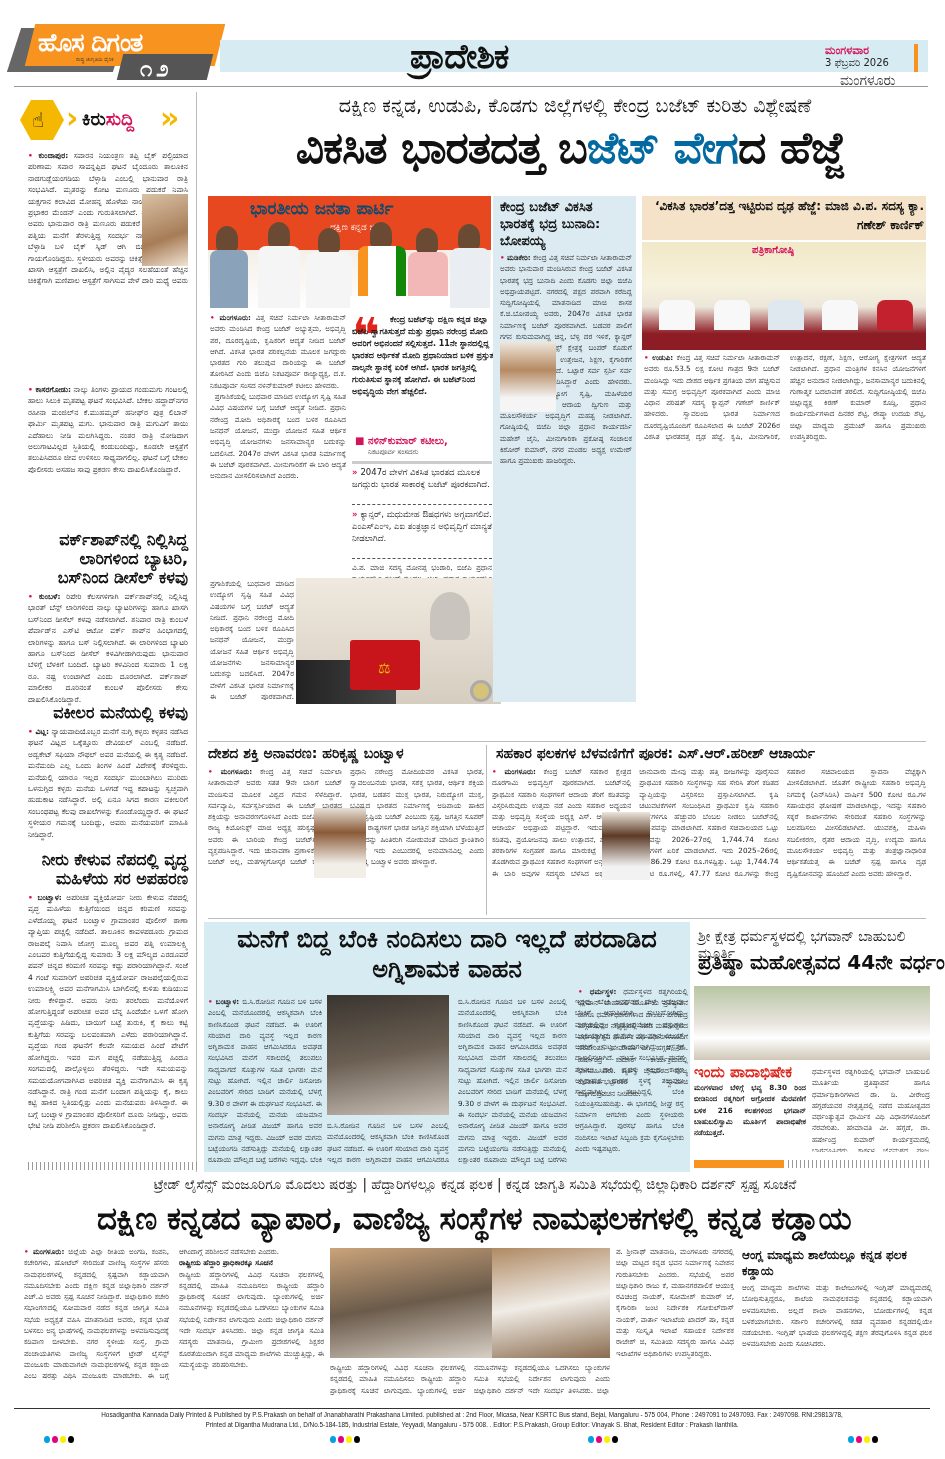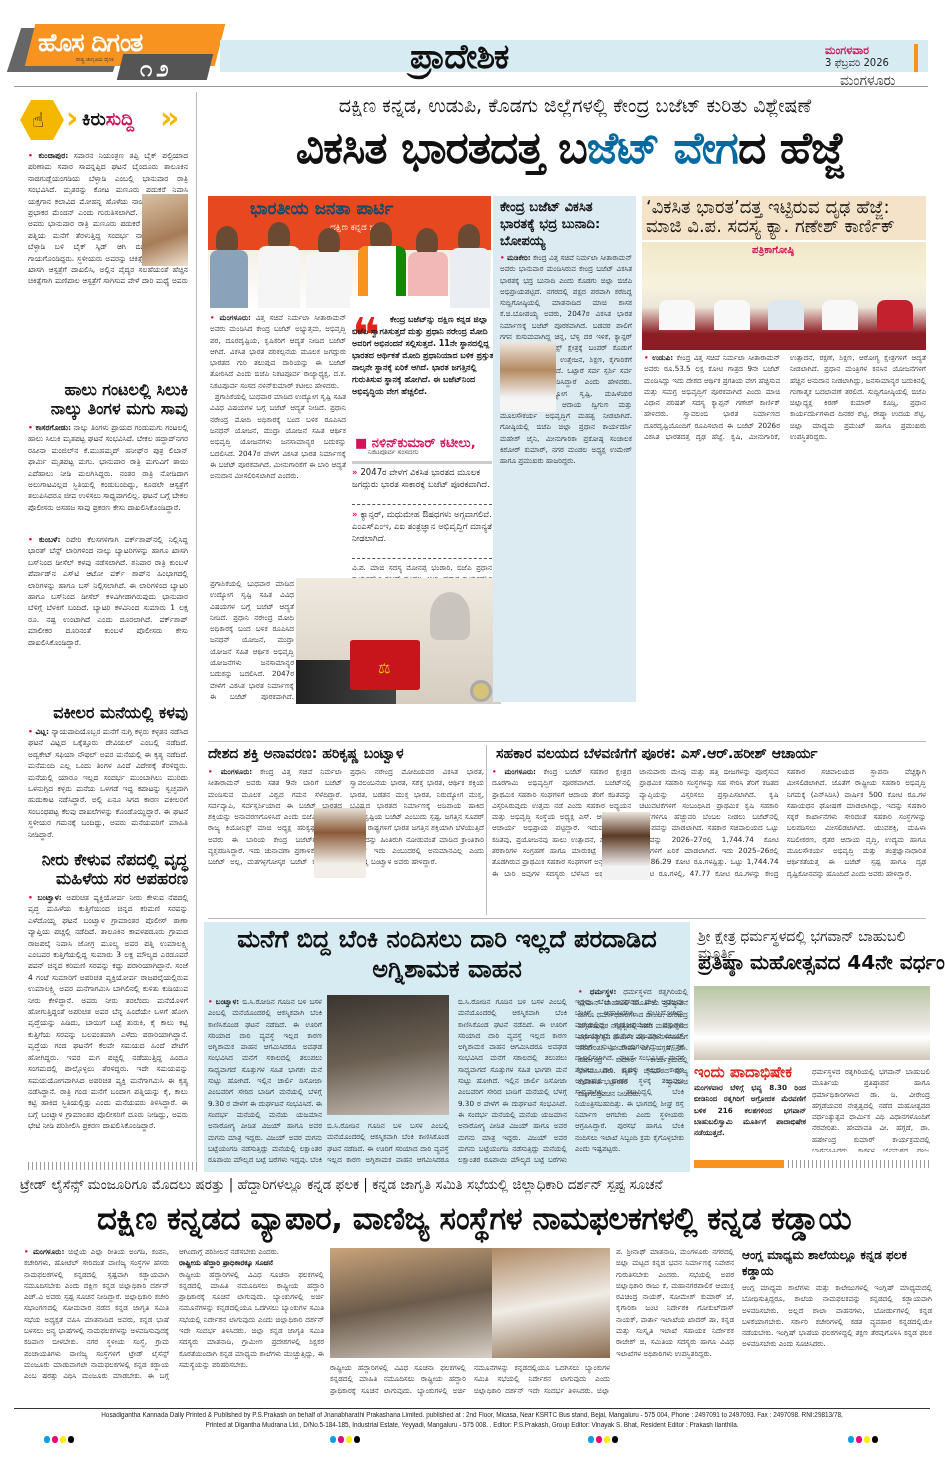--- a/index.html
+++ b/index.html
@@ -37,51 +37,51 @@
 .col{font-size:7.2px;line-height:11.3px;color:#222;text-align:justify}
 .sec-rule{background:#bbb;height:1px}
 #bjp-photo{left:208px;top:196px;width:283px;height:112px;background:linear-gradient(180deg,#e8481f 0,#e8481f 48%,#f5efe6 48%,#fff 100%)}
 #bjp-banner{left:250px;top:198px;font-size:17px;color:#0c4a6e;font-weight:bold}
 #bjp-sub{left:330px;top:222px;font-size:9px;color:#fff}
 .person{position:absolute;border-radius:50% 50% 6px 6px;background:#6b4a34}
 .shirt{position:absolute;background:#f5f5f5;border-radius:8px 8px 0 0}
 #quote-mark{left:352px;top:315px;font-size:48px;font-weight:bold;line-height:40px}
 #quote-mark .q1{color:#e0241b}
 #quote{left:352px;top:314px;width:142px;font-size:8px;line-height:12px;font-weight:bold;color:#222}
-#quote-by{left:355px;top:435px;font-size:13px;color:#d4145a;font-weight:bold}
+#quote-by{left:355px;top:435px;font-size:10px;color:#d4145a;font-weight:bold}
 #quote-role{left:368px;top:448px;font-size:7px;color:#333}
 .bullet{position:absolute;left:352px;width:142px;font-size:8.5px;line-height:12px;color:#222}
 .bullet::before{content:"» ";color:#d4145a;font-weight:bold}
 #budget-photo{left:296px;top:578px;width:205px;height:126px;background:linear-gradient(180deg,#efe9df,#d6cdc0)}
 #briefcase{left:350px;top:640px;width:70px;height:50px;background:#c8141b;border-radius:3px}
 
 #blue-col{left:493px;top:196px;width:143px;height:506px;background:#dcebf1}
 #blue-head{left:500px;top:198px;width:132px;font-size:13px;font-weight:bold;line-height:17px}
 
 #rhead-bg{left:642px;top:196px;width:284px;height:44px;background:#f4e3c8}
-#rhead{left:646px;top:197px;width:278px;text-align:left;font-size:18px;font-weight:normal;line-height:19px}
+#rhead{left:646px;top:197px;width:278px;text-align:right;font-size:12px;font-weight:bold;line-height:19px}
 #rphoto{left:642px;top:242px;width:284px;height:108px;background:linear-gradient(180deg,#f1e8c7 0,#f7f2dd 40%,#ece6da 60%,#8e1c24 85%)}
 
 #hr1{left:208px;top:741px;width:718px}
 #head-hari{left:208px;top:745px;font-size:14px;font-weight:bold}
 #head-sahakara{left:496px;top:745px;font-size:14px;font-weight:bold}
 #vr2{left:486px;top:745px;width:1px;height:170px;background:#bbb}
 #hr2{left:208px;top:918px;width:718px}
 
 #fire-bg{left:204px;top:922px;width:256px;height:250px;background:#d7ecf2}
 #fire-bg2{left:460px;top:922px;width:230px;height:250px;background:#d7ecf2}
 #fire-head{left:204px;top:924px;width:486px;text-align:center;font-size:24px;font-weight:bold;line-height:30px}
 #fire-photo{left:327px;top:995px;width:122px;height:120px;background:linear-gradient(170deg,#3a3530,#6b5f52 50%,#c9c0b8)}
 #dharma-kicker{left:698px;top:928px;font-size:14px;width:232px}
 #dharma-photo{left:694px;top:986px;width:236px;height:74px;background:linear-gradient(180deg,#b7c6a4,#e8e4dd 50%,#ffffff 70%,#d0c7b8)}
 #indu{left:694px;top:1063px;font-size:15px;font-weight:bold;color:#e0241b}
 #orange-bar{left:694px;top:1160px;width:90px;height:8px;background:#f7931e}
 .stripes{position:absolute;height:8px;background:repeating-linear-gradient(90deg,#999 0 1px,transparent 1px 4px)}
 
-#b-kicker{left:20px;top:1176px;width:910px;font-size:13.5px;text-align:left}
+#b-kicker{left:20px;top:1176px;width:910px;font-size:13.5px;text-align:center}
 #b-head{left:14px;top:1200px;width:920px;text-align:center;font-size:31px;font-weight:bold;letter-spacing:-0.5px}
 #b-photo{left:330px;top:1248px;width:162px;height:110px;background:linear-gradient(170deg,#caa37a,#6b5b4b 50%,#d8d0c6)}
 #b-photo2{left:492px;top:1248px;width:118px;height:110px;background:linear-gradient(170deg,#b08a64,#f0ece6 50%,#8a6b4e)}
 #b-head2{left:742px;top:1247px;width:190px;font-size:12px;font-weight:bold;line-height:16px}
 #footer-rule{left:14px;top:1408px;width:916px;height:1px;background:#333}
 #footer1{left:14px;top:1411px;width:916px;font-size:6.4px;text-align:center;color:#222;font-family:"Liberation Sans",sans-serif}
 #footer2{left:14px;top:1421px;width:916px;font-size:6.4px;text-align:center;color:#222;font-family:"Liberation Sans",sans-serif}
 .reg{position:absolute;top:1436px;display:flex;gap:2px}
 .reg span{width:6px;height:7px;border-radius:50%;display:block}
 </style>
@@ -112,24 +112,24 @@
 </div>
 <div class="abs" id="vrule"></div>
 
 <div class="lstory" style="top:146px">
   <div class="lbody" style="margin-top:4px;height:138px;overflow:hidden;position:relative">
     <div class="photo" style="position:absolute;right:0;top:44px;width:46px;height:72px"></div>
     <span class="dateline">ಕುಂದಾಪುರ:</span> <span>ಸವಾರನ ನಿಯಂತ್ರಣ ತಪ್ಪಿ ಬೈಕ್ ಪಲ್ಟಿಯಾದ ಪರಿಣಾಮ ಸವಾರ ಸಾವನ್ನಪ್ಪಿದ ಘಟನೆ ಬೈಂದೂರು ತಾಲೂಕಿನ ನಾಡಗುಡ್ಡೆಯಂಗಡಿಯ ಬೆಳ್ಳಾಡಿ ಎಂಬಲ್ಲಿ ಭಾನುವಾರ ರಾತ್ರಿ ಸಂಭವಿಸಿದೆ. ಮೃತರನ್ನು ಕೋಟ ಮಣೂರು ಪಡುಕರೆ ನಿವಾಸಿ ಯಕ್ಷಗಾನ ಕಲಾವಿದ ಮೋಹನ್ನ ಹೊಳೆಯ ನಾಯಕ್ ಹಿರಿಯ ಪುತ್ರ ಪ್ರಭಾಕರ ಮೆಂಡನ್ ಎಂದು ಗುರುತಿಸಲಾಗಿದೆ. ಪ್ರಭಾಕರ ಮೆಂಡನ್ ಅವರು ಭಾನುವಾರ ರಾತ್ರಿ ಮಣೂರು ಪಡುಕರೆ ಮನೆಯಿಂದ ತಮ್ಮ ಪತ್ನಿಯ ಮನೆಗೆ ತೆರಳುತ್ತಿದ್ದ ಸಂದರ್ಭ ನಾಡಗುಡ್ಡೆಯಂಗಡಿಯ ಬೆಳ್ಳಾಡಿ ಬಳಿ ಬೈಕ್ ಸ್ಕಿಡ್ ಆಗಿ ಬಿದ್ದು ಗಂಭೀರವಾಗಿ ಗಾಯಗೊಂಡಿದ್ದರು. ಸ್ಥಳೀಯರು ಅವರನ್ನು ಚಿಕಿತ್ಸೆಗಾಗಿ ಕುಂದಾಪುರದ ಖಾಸಗಿ ಆಸ್ಪತ್ರೆಗೆ ದಾಖಲಿಸಿ, ಅಲ್ಲಿನ ವೈದ್ಯರ ಸಲಹೆಯಂತೆ ಹೆಚ್ಚಿನ ಚಿಕಿತ್ಸೆಗಾಗಿ ಮಣಿಪಾಲ ಆಸ್ಪತ್ರೆಗೆ ಸಾಗಿಸುವ ವೇಳೆ ದಾರಿ ಮಧ್ಯೆ ಅವರು ಮೃತಪಟ್ಟಿದ್ದಾರೆ. ಗಂಗೊಳ್ಳಿ ಪೊಲೀಸ್ ಠಾಣೆಯಲ್ಲಿ ಪ್ರಕರಣ ದಾಖಲಾಗಿದೆ.</span>
   </div>
 </div>
 <div class="lstory" style="top:380px">
-  <div class="lhead">ಹಾಲು ಗಂಟಲಲ್ಲಿ ಸಿಲುಕಿ ನಾಲ್ಕು ತಿಂಗಳ ಮಗು ಸಾವು</div>
   <div class="lbody" style="margin-top:4px;height:112px;overflow:hidden"><span class="dateline">ಕಾಸರಗೋಡು:</span> <span>ನಾಲ್ಕು ತಿಂಗಳು ಪ್ರಾಯದ ಗಂಡುಮಗು ಗಂಟಲಲ್ಲಿ ಹಾಲು ಸಿಲುಕಿ ಮೃತಪಟ್ಟ ಘಟನೆ ಸಂಭವಿಸಿದೆ. ಬೇಕಲ ಹದ್ದಾದ್‌ನಗರ ರಹೀನಾ ಮಂಜಿಲ್‌ನ ಕೆ.ಮುಹಮ್ಮದ್ ಹನೀಫ್‌ರ ಪುತ್ರ ಲಿಬಾನ್ ಫಾರ್ಮಿ ಮೃತಪಟ್ಟ ಮಗು. ಭಾನುವಾರ ರಾತ್ರಿ ಮಗುವಿಗೆ ತಾಯಿ ಎದೆಹಾಲು ನೀಡಿ ಮಲಗಿಸಿದ್ದರು. ನಂತರ ರಾತ್ರಿ ನೋಡಿದಾಗ ಅಲುಗಾಟವಿಲ್ಲದ ಸ್ಥಿತಿಯಲ್ಲಿ ಕಂಡುಬಂದಿದ್ದು, ಕೂಡಲೇ ಆಸ್ಪತ್ರೆಗೆ ತಲುಪಿಸಿದರೂ ಜೀವ ಉಳಿಸಲು ಸಾಧ್ಯವಾಗಲಿಲ್ಲ. ಘಟನೆ ಬಗ್ಗೆ ಬೇಕಲ ಪೊಲೀಸರು ಅಸಹಜ ಸಾವು ಪ್ರಕರಣ ಕೇಸು ದಾಖಲಿಸಿಕೊಂಡಿದ್ದಾರೆ.</span></div>
 </div>
 <div class="lstory" style="top:530px">
+  <div class="lhead">ವರ್ಕ್‌ಶಾಪ್‌ನಲ್ಲಿ ನಿಲ್ಲಿಸಿದ್ದ ಲಾರಿಗಳಿಂದ ಬ್ಯಾಟರಿ, ಬಸ್‌ನಿಂದ ಡೀಸೆಲ್ ಕಳವು</div>
   <div class="lbody" style="margin-top:4px;height:115px;overflow:hidden"><span class="dateline">ಕುಂಬಳೆ:</span> <span>ರಿಪೇರಿ ಕೆಲಸಗಳಿಗಾಗಿ ವರ್ಕ್‌ಶಾಪ್‌ನಲ್ಲಿ ನಿಲ್ಲಿಸಿದ್ದ ಭಾರತ್ ಬೆನ್ಸ್ ಲಾರಿಗಳಿಂದ ನಾಲ್ಕು ಬ್ಯಾಟರಿಗಳನ್ನು ಹಾಗೂ ಖಾಸಗಿ ಬಸ್‌ನಿಂದ ಡೀಸೆಲ್ ಕಳವು ನಡೆಸಲಾಗಿದೆ. ಶನಿವಾರ ರಾತ್ರಿ ಕುಂಬಳೆ ಪೆರ್ವಾಡ್‌ನ ಎಸ್‌ಟಿ ಆಟೋ ವರ್ಕ್ ಶಾಪ್‌ನ ಹಿಂಭಾಗದಲ್ಲಿ ಲಾರಿಗಳನ್ನು ಹಾಗೂ ಬಸ್ ನಿಲ್ಲಿಸಲಾಗಿದೆ. ಈ ಲಾರಿಗಳಿಂದ ಬ್ಯಾಟರಿ ಹಾಗೂ ಬಸ್‌ನಿಂದ ಡೀಸೆಲ್ ಕಳವಿಗೀಡಾಗಿರುವುದು ಭಾನುವಾರ ಬೆಳಿಗ್ಗೆ ಬೆಳಕಿಗೆ ಬಂದಿದೆ. ಬ್ಯಾಟರಿ ಕಳವಿನಿಂದ ಸುಮಾರು 1 ಲಕ್ಷ ರೂ. ನಷ್ಟ ಉಂಟಾಗಿದೆ ಎಂದು ದೂರಲಾಗಿದೆ. ವರ್ಕ್‌ಶಾಪ್ ಮಾಲೀಕರ ದೂರಿನಂತೆ ಕುಂಬಳೆ ಪೊಲೀಸರು ಕೇಸು ದಾಖಲಿಸಿಕೊಂಡಿದ್ದಾರೆ.</span></div>
 </div>
 <div class="lstory" style="top:703px">
   <div class="lhead">ವಕೀಲರ ಮನೆಯಲ್ಲಿ ಕಳವು</div>
   <div class="lbody" style="margin-top:4px;height:118px;overflow:hidden"><span class="dateline">ವಿಟ್ಲ:</span> <span>ನ್ಯಾಯವಾದಿಯೊಬ್ಬರ ಮನೆಗೆ ನುಗ್ಗಿ ಕಳ್ಳರು ಕಳ್ಳತನ ನಡೆಸಿದ ಘಟನೆ ವಿಟ್ಲದ ಒಕ್ಕೆತ್ತೂರು ದೇವಿಯಲ್ ಎಂಬಲ್ಲಿ ನಡೆದಿದೆ. ಅಡ್ವಕೇಟ್ ಸಫಿಯಾ ನೌಫಲ್ ಅವರ ಮನೆಯಲ್ಲಿ ಈ ಕೃತ್ಯ ನಡೆದಿದೆ. ಮನೆಮಂದಿ ಎಲ್ಲ ಒಂದು ತಿಂಗಳ ಹಿಂದೆ ವಿದೇಶಕ್ಕೆ ತೆರಳಿದ್ದರು. ಮನೆಯಲ್ಲಿ ಯಾರೂ ಇಲ್ಲದ ಸಂದರ್ಭ ಮುಂಬಾಗಿಲು ಮುರಿದು ಒಳನುಗ್ಗಿದ ಕಳ್ಳರು ಮನೆಯ ಒಳಗಡೆ ಇದ್ದ ಕಪಾಟನ್ನು ಸ್ವಚ್ಛವಾಗಿ ಹುಡುಕಾಟ ನಡೆಸಿದ್ದಾರೆ. ಅಲ್ಲಿ ಏನೂ ಸಿಗದ ಕಾರಣ ವಕೀಲರಿಗೆ ಸಂಬಂಧಪಟ್ಟ ಕೆಲವು ದಾಖಲೆಗಳನ್ನು ಕೊಂಡೊಯ್ದಿದ್ದಾರೆ. ಈ ಘಟನೆ ಸ್ಥಳೀಯರ ಗಮನಕ್ಕೆ ಬಂದಿದ್ದು, ಅವರು ಮನೆಯವರಿಗೆ ಮಾಹಿತಿ ನೀಡಿದ್ದಾರೆ.</span></div>
 </div>
 <div class="lstory" style="top:850px">
   <div class="lhead">ನೀರು ಕೇಳುವ ನೆಪದಲ್ಲಿ ವೃದ್ಧ ಮಹಿಳೆಯ ಸರ ಅಪಹರಣ</div>
   <div class="lbody" style="margin-top:4px;height:260px;overflow:hidden"><span class="dateline">ಬಂಟ್ವಾಳ:</span> <span>ಅಪರಿಚಿತ ವ್ಯಕ್ತಿಯೋರ್ವ ನೀರು ಕೇಳುವ ನೆಪದಲ್ಲಿ ವೃದ್ಧ ಮಹಿಳೆಯ ಕುತ್ತಿಗೆಯಿಂದ ಚಿನ್ನದ ಕರಿಮಣಿ ಸರವನ್ನು ಎಳೆದೊಯ್ದ ಘಟನೆ ಬಂಟ್ವಾಳ ಗ್ರಾಮಾಂತರ ಪೊಲೀಸ್ ಠಾಣಾ ವ್ಯಾಪ್ತಿಯ ಪಚ್ಚಲ್ಲಿ ನಡೆದಿದೆ. ತಾಲೂಕಿನ ಕಾವಳಪಡೂರು ಗ್ರಾಮದ ರಾಜಪಲ್ಕೆ ನಿವಾಸಿ ಜೋಗ್ರ ಮೂಲ್ಯ ಅವರ ಪತ್ನಿ ಉಮಾಲಕ್ಷ್ಮಿ ಎಂಬವರ ಕುತ್ತಿಗೆಯಲ್ಲಿದ್ದ ಸುಮಾರು 3 ಲಕ್ಷ ಮೌಲ್ಯದ ಎರಡೂವರೆ ಪವನ್ ಚಿನ್ನದ ಕರಿಮಣಿ ಸರವನ್ನು ಕದ್ದು ಪರಾರಿಯಾಗಿದ್ದಾನೆ. ಸಂಜೆ 4 ಗಂಟೆ ಸುಮಾರಿಗೆ ಅಪರಿಚಿತ ವ್ಯಕ್ತಿಯೋರ್ವ ರಾಜಪಲ್ಕೆಯಲ್ಲಿರುವ ಉಮಾಲಕ್ಷ್ಮಿ ಅವರ ಮನೆಗಾಗಮಿಸಿ ಬಾಗಿಲಿನಲ್ಲಿ ಕುಳಿತು ಕುಡಿಯುವ ನೀರು ಕೇಳಿದ್ದಾನೆ. ಅವರು ನೀರು ತರಲೆಂದು ಮನೆಯೊಳಗೆ ಹೋಗುತ್ತಿದ್ದಂತೆ ಅಪರಿಚಿತ ಅವರ ಬೆನ್ನ ಹಿಂದೆಯೇ ಒಳಗೆ ಹೋಗಿ ವೃದ್ಧೆಯನ್ನು ಹಿಡಿದು, ಬಾಯಿಗೆ ಬಟ್ಟೆ ತುರುಕಿ, ಕೈ ಕಾಲು ಕಟ್ಟಿ ಕುತ್ತಿಗೆಯ ಸರವನ್ನು ಬಲವಂತವಾಗಿ ಎಳೆದು ಪರಾರಿಯಾಗಿದ್ದಾನೆ. ವೃದ್ಧೆಯ ಗಂಡ ಘಟನೆಗೆ ಕೆಲವೇ ಸಮಯದ ಹಿಂದೆ ಪೇಟೆಗೆ ಹೋಗಿದ್ದರು. ಇವರ ಮಗ ಪಚ್ಚಲ್ಲಿ ನಡೆಯುತ್ತಿದ್ದ ಹಿಂದೂ ಸಂಗಮದಲ್ಲಿ ಪಾಲ್ಗೊಳ್ಳಲು ತೆರಳಿದ್ದರು. ಇದೇ ಸಮಯವನ್ನು ಸಮಯಯೋಗವಾಗಿಸಿದ ಅಪರಿಚಿತ ವ್ಯಕ್ತಿ ಮನೆಗಾಗಮಿಸಿ ಈ ಕೃತ್ಯ ನಡೆಸಿದ್ದಾನೆ. ರಾತ್ರಿ ಗಂಡ ಮನೆಗೆ ಬಂದಾಗ ಪತ್ನಿಯನ್ನು ಕೈ, ಕಾಲು ಕಟ್ಟಿ ಹಾಕಿದ ಸ್ಥಿತಿಯಲ್ಲಿತ್ತು ಎಂದು ಮನೆಯವರು ತಿಳಿಸಿದ್ದಾರೆ. ಈ ಬಗ್ಗೆ ಬಂಟ್ವಾಳ ಗ್ರಾಮಾಂತರ ಪೊಲೀಸರಿಗೆ ದೂರು ನೀಡಿದ್ದು, ಅವರು ಭೇಟಿ ನೀಡಿ ಪರಿಶೀಲಿಸಿ ಪ್ರಕರಣ ದಾಖಲಿಸಿಕೊಂಡಿದ್ದಾರೆ.</span></div>
 </div>
@@ -199,21 +199,21 @@
 
 <div class="abs sec-rule" id="hr1"></div>
 
 <div class="abs" id="head-hari">ದೇಶದ ಶಕ್ತಿ ಅನಾವರಣ: ಹರಿಕೃಷ್ಣ ಬಂಟ್ವಾಳ</div>
 <div class="abs col" style="left:208px;top:766px;width:276px;height:150px;overflow:hidden;column-count:2;column-gap:8px">
   <span class="dateline">ಮಂಗಳೂರು:</span> <span>ಕೇಂದ್ರ ವಿತ್ತ ಸಚಿವೆ ನಿರ್ಮಲಾ ಸೀತಾರಾಮನ್ ಅವರು ಸತತ 9ನೇ ಬಾರಿಗೆ ಬಜೆಟ್ ಮಂಡಿಸುವ ಮೂಲಕ ವಿಶ್ವದ ಗಮನ ಸೆಳೆದಿದ್ದಾರೆ. ಸರ್ವವ್ಯಾಪಿ, ಸರ್ವಸ್ಪರ್ಶಿಯಾದ ಈ ಬಜೆಟ್ ಭಾರತದ ಶಕ್ತಿಯನ್ನು ಅನಾವರಣಗೊಳಿಸಿದೆ ಎಂದು ಬಿಜೆಪಿ ಮುಖಂಡ ರಾಜ್ಯ ಕಿಯೋನಿಕ್ಸ್ ಮಾಜಿ ಅಧ್ಯಕ್ಷ ಹರಿಕೃಷ್ಣ ಬಂಟ್ವಾಳ ಅವರು ಈ ಬಾರಿಯ ಕೇಂದ್ರ ಬಜೆಟ್‌ಗೆ ಶ್ಲಾಘನೆ ವ್ಯಕ್ತಪಡಿಸಿದ್ದಾರೆ. ಇದು ಚುನಾವಣಾ ಪ್ರಣಾಳಿಕೆ, ಜನಪ್ರಿಯ ಬಜೆಟ್ ಅಲ್ಲ, ಮತಗಳ್ಳಗೋಸ್ಕರ ಬಜೆಟ್ ಕೂಡ ಅಲ್ಲ, ಪ್ರಧಾನಿ ನರೇಂದ್ರ ಮೋದಿಯವರ ವಿಕಸಿತ ಭಾರತ, ಸ್ವಾವಲಂಬನೆಯ ಭಾರತ, ಸಶಕ್ತ ಭಾರತ, ಆರ್ಥಿಕ ಶಕ್ತಿಯ ಭಾರತ, ಬಡತನ ಮುಕ್ತ ಭಾರತ, ನಿರುದ್ಯೋಗ ಮುಕ್ತ, ಭವಿಷ್ಯದ ಭಾರತದ ನಿರ್ಮಾಣಕ್ಕೆ ಅಡಿಪಾಯ ಹಾಕಿದ ದೂರದೃಷ್ಟಿಯ ಬಜೆಟ್ ಎಂಬುದು ಸ್ಪಷ್ಟ. ಜಗತ್ತಿನ ಸೂಪರ್ ಪವರ್ ರಾಷ್ಟ್ರಗಳಿಗೆ ಭಾರತ ಜಗತ್ತಿನ ಶಕ್ತಿಯಾಗಿ ಬೆಳೆಯುತ್ತಿದೆ ಎಂಬುದನ್ನು ಹಿಂತಿರುಗಿ ನೋಡುವಂತೆ ಮಾಡಿದ ಕ್ರಾಂತಿಕಾರಿ ಬಜೆಟ್ ಇದು ಎಂಬುದರಲ್ಲಿ ಅನುಮಾನವಿಲ್ಲ ಎಂದು ಹರಿಕೃಷ್ಣ ಬಂಟ್ವಾಳ ಅವರು ಹೇಳಿದ್ದಾರೆ.</span>
 </div>
 <div class="photo" style="left:314px;top:808px;width:52px;height:70px;background:linear-gradient(180deg,#e8e2d8,#8a5a38 35%,#f2efe9 80%)"></div>
 <div class="abs" id="vr2"></div>
 
-<div class="abs" id="head-sahakara">ಸಹಕಾರ ವಲಯದ ಬೆಳವಣಿಗೆಗೆ ಪೂರಕ: ಎಸ್.ಆರ್.ಹರೀಶ್ ಆಚಾರ್ಯ</div>
+<div class="abs" id="head-sahakara">ಸಹಕಾರ ಫಲಕಗಳ ಬೆಳವಣಿಗೆಗೆ ಪೂರಕ: ಎಸ್.ಆರ್.ಹರೀಶ್ ಆಚಾರ್ಯ</div>
 <div class="abs col" style="left:492px;top:766px;width:434px;height:150px;overflow:hidden;column-count:3;column-gap:8px">
   <span class="dateline">ಮಂಗಳೂರು:</span> <span>ಕೇಂದ್ರ ಬಜೆಟ್ ಸಹಕಾರ ಕ್ಷೇತ್ರದ ದೂರಗಾಮಿ ಅಭಿವೃದ್ಧಿಗೆ ಪೂರಕವಾಗಿದೆ. ಬಜೆಟ್‌ನಲ್ಲಿ ಪ್ರಾಥಮಿಕ ಸಹಕಾರಿ ಸಂಘಗಳಿಗೆ ಆದಾಯ ತೆರಿಗೆ ಕಡಿತವನ್ನು ವಿಸ್ತರಿಸಿರುವುದು ಉತ್ತಮ ನಡೆ ಎಂದು ಸಹಕಾರ ಅಧ್ಯಯನ ಮತ್ತು ಅಭಿವೃದ್ಧಿ ಸಂಸ್ಥೆಯ ಅಧ್ಯಕ್ಷ ಎಸ್. ಆರ್. ಹರೀಶ್ ಆಚಾರ್ಯ ಅಭಿಪ್ರಾಯ ಪಟ್ಟಿದ್ದಾರೆ. ಇದುವರೆಗೆ ತೆರಿಗೆ ಕಡಿತವು, ಪ್ರಯೋಜನವು ಹಾಲು ಉತ್ಪಾದನೆ, ಹಣ್ಣು ಮತ್ತು ತರಕಾರಿಗಳ ಸಂಗ್ರಹಣೆ ಹಾಗೂ ಮಾರುಕಟ್ಟೆ ಒದಗಿಸುವಲ್ಲಿ ತೊಡಗಿರುವ ಪ್ರಾಥಮಿಕ ಸಹಕಾರ ಸಂಘಗಳಿಗೆ ಅನ್ವಯಿಸುತ್ತಿತ್ತು. ಈ ಬಾರಿ ಅವುಗಳ ಸದಸ್ಯರು ಬೆಳೆಸಿದ ಅಥವಾ ಬೆಳೆದ ಜಾನುವಾರು ಮೇವು ಮತ್ತು ಹತ್ತಿ ಬೀಜಗಳನ್ನು ಪೂರೈಸುವ ಪ್ರಾಥಮಿಕ ಸಹಕಾರಿ ಸಂಸ್ಥೆಗಳನ್ನು ಸಹ ಸೇರಿಸಿ ತೆರಿಗೆ ಕಡಿತದ ವ್ಯಾಪ್ತಿಯನ್ನು ವಿಸ್ತರಿಸಲು ಪ್ರಸ್ತಾಪಿಸಲಾಗಿದೆ. ಕೃಷಿ ಚಟುವಟಿಕೆಗಳಿಗೆ ಸಂಬಂಧಿಸಿದ ಪ್ರಾಥಮಿಕ ಕೃಷಿ ಸಹಕಾರಿ ಸಂಸ್ಥೆಗಳಿಗೂ ಹೆಚ್ಚುವರಿ ಬೆಂಬಲ ನೀಡಲು ಬಜೆಟ್‌ನಲ್ಲಿ ಪ್ರಸ್ತಾಪವನ್ನು ಮಾಡಲಾಗಿದೆ. ಸಹಕಾರ ಸಚಿವಾಲಯದ ಒಟ್ಟು ವೆಚ್ಚವನ್ನು 2026–27ರಲ್ಲಿ 1,744.74 ಕೋಟಿ ರೂ.ಗಳಿಗೆ ಏರಿಕೆ ಮಾಡಲಾಗಿದೆ. ಇದು 2025–26ರಲ್ಲಿ 1,186.29 ಕೋಟಿ ರೂ.ಗಳಷ್ಟಿತ್ತು. ಒಟ್ಟು 1,744.74 ಕೋಟಿ ರೂ.ಗಳಲ್ಲಿ, 47.77 ಕೋಟಿ ರೂ.ಗಳನ್ನು ಕೇಂದ್ರ ಸಹಕಾರ ಸಚಿವಾಲಯದ ಸ್ಥಾಪನಾ ವೆಚ್ಚಕ್ಕಾಗಿ ಮೀಸಲಿಡಲಾಗಿದೆ. ಜೊತೆಗೆ ರಾಷ್ಟ್ರೀಯ ಸಹಕಾರಿ ಅಭಿವೃದ್ಧಿ ನಿಗಮಕ್ಕೆ (ಎನ್‌ಸಿಡಿಸಿ) ವಾರ್ಷಿಕ 500 ಕೋಟಿ ರೂ.ಗಳ ಸಹಾಯಧನ ಘೋಷಣೆ ಮಾಡಲಾಗಿದ್ದು, ಇದನ್ನು ಸಹಕಾರಿ ಸಕ್ಕರೆ ಕಾರ್ಖಾನೆಗಳು ಸೇರಿದಂತೆ ಸಹಕಾರಿ ಸಂಸ್ಥೆಗಳನ್ನು ಬಲಪಡಿಸಲು ಮೀಸಲಿಡಲಾಗಿದೆ. ಯುವಶಕ್ತಿ, ಮಹಿಳಾ ಸಬಲೀಕರಣ, ರೈತರ ಆದಾಯ ವೃದ್ಧಿ, ಉದ್ಯಮ ಹಾಗೂ ಮೂಲಸೌಕರ್ಯ ಅಭಿವೃದ್ಧಿ ಮತ್ತು ತಂತ್ರಜ್ಞಾನಾಧಾರಿತ ಆರ್ಥಿಕತೆಯತ್ತ ಈ ಬಜೆಟ್ ಸ್ಪಷ್ಟ ಹಾಗೂ ದೃಢ ದೃಷ್ಟಿಕೋನವನ್ನು ಹೊಂದಿದೆ ಎಂದು ಅವರು ಹೇಳಿದ್ದಾರೆ.</span>
 </div>
 <div class="photo" style="left:602px;top:812px;width:48px;height:68px;background:linear-gradient(180deg,#ece6dc,#5c3a26 35%,#f2f2f2 80%)"></div>
 
 <div class="abs sec-rule" id="hr2"></div>
 
 <div class="abs" id="fire-bg"></div>
 <div class="abs" id="fire-bg2"></div>
 <div class="abs" id="fire-head">ಮನೆಗೆ ಬಿದ್ದ ಬೆಂಕಿ ನಂದಿಸಲು ದಾರಿ ಇಲ್ಲದೆ ಪರದಾಡಿದ ಅಗ್ನಿಶಾಮಕ ವಾಹನ</div>

